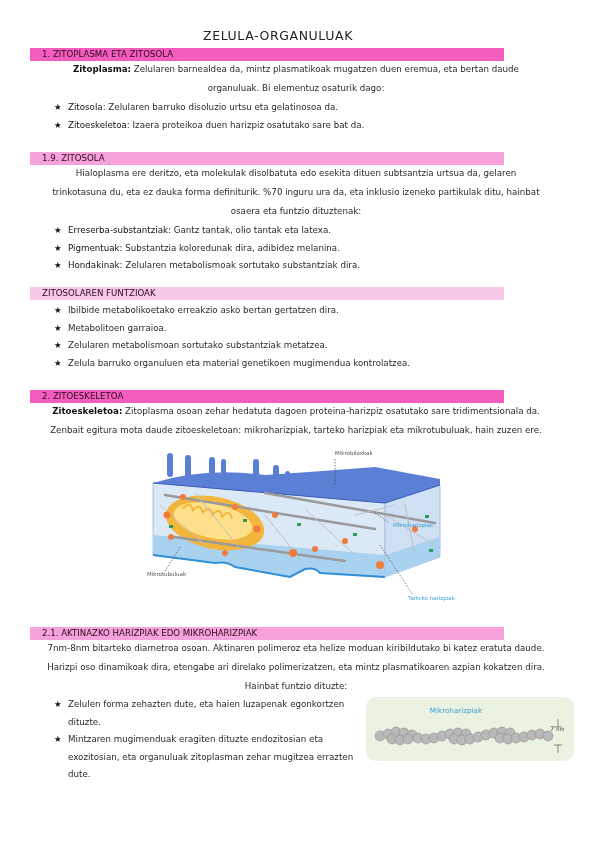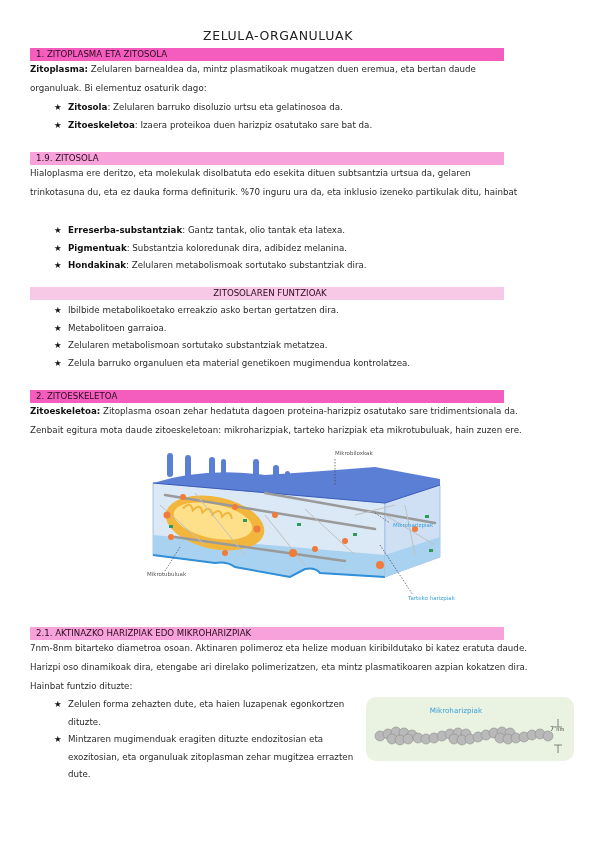--- a/index.html
+++ b/index.html
@@ -2,30 +2,30 @@
 <html><head>
 <meta charset="utf-8">
 <style>
   html, body { margin:0; padding:0; background:#ffffff; }
   body { width:600px; height:848px; position:relative; overflow:hidden;
          font-family:"DejaVu Sans", sans-serif; color:#222; }
   .page { position:absolute; left:0; top:0; width:600px; height:848px; }
   .title { position:absolute; left:0; width:556px; top:28px; text-align:center;
            font-size:12.5px; letter-spacing:0.6px; color:#222; }
   .hdr { position:absolute; left:30px; width:474px; height:13px; font-size:8.6px;
-         line-height:13px; padding-left:6px; color:#2a0a1e; box-sizing:border-box; }
+         line-height:13px; padding-left:12px; color:#2a0a1e; box-sizing:border-box; }
   .hdr.h1 { background:#f45dbd; }
   .hdr.h2 { background:#f7a2da; }
-  .hdr.h3 { background:#f7c9e6;text-align:center; }
-  .p { position:absolute; left:30px; width:560px; font-size:8.7px; line-height:19.2px; color:#2a2a2a; white-space:nowrap; }
+  .hdr.h3 { background:#f7c9e6; }
+  .p { position:absolute; left:16px; width:560px; font-size:8.7px; line-height:19.2px; color:#2a2a2a; white-space:nowrap;text-align:center; }
   .p b { font-weight:bold; color:#111; }
   .ul { position:absolute; left:54px; list-style:none; margin:0; padding:0; font-size:8.7px; line-height:17.5px; color:#2a2a2a; }
   .ul li { position:relative; padding-left:14px; white-space:nowrap; }
   .ul li .star { position:absolute; left:0; top:0; font-size:8.5px; color:#111; }
-  .ul li b { font-weight:bold; color:#111; }
+  .ul li b { font-weight:normal; color:#111; }
   .ul.wrap li { white-space:normal; width:290px; line-height:17.5px; }
   .fig { position:absolute; left:145px; top:445px; width:330px; height:165px; }
   .lbl { position:absolute; font-size:5.5px; color:#3aa0d8; white-space:nowrap; }
   .lbl.dark { color:#555; }
   .mfbox { position:absolute; left:366px; top:697px; width:208px; height:64px; background:#eaf3e2; border-radius:10px; }
   .mftitle { position:absolute; left:0; width:180px; top:9px; text-align:center; font-size:7.2px; color:#3aa0d8; }
   .nm { position:absolute; left:184px; top:28px; font-size:6.5px; color:#444; }
 </style>
 </head>
 <body>
@@ -38,20 +38,21 @@
   <div class="p" style="top:60px"><b>Zitoplasma:</b><span> Zelularen barnealdea da, mintz plasmatikoak mugatzen duen eremua, eta bertan daude</span></div>
   <div class="p" style="top:79px">organuluak. Bi elementuz osaturik dago:</div>
   <ul class="ul" style="top:99px">
     <li><span class="star">★</span><b>Zitosola</b><span>: Zelularen barruko disoluzio urtsu eta gelatinosoa da.</span></li>
     <li><span class="star">★</span><b>Zitoeskeletoa</b><span>: Izaera proteikoa duen harizpiz osatutako sare bat da.</span></li>
   </ul>
 
   <div class="hdr h2" style="top:152px">1.9. ZITOSOLA</div>
   <div class="p" style="top:164px">Hialoplasma ere deritzo, eta molekulak disolbatuta edo esekita dituen subtsantzia urtsua da, gelaren</div>
   <div class="p" style="top:183px">trinkotasuna du, eta ez dauka forma definiturik. %70 inguru ura da, eta inklusio izeneko partikulak ditu, hainbat</div>
+  <div class="p" style="top:202px">osaera eta funtzio dituztenak:</div>
   <ul class="ul" style="top:222px">
     <li><span class="star">★</span><b>Erreserba-substantziak</b><span>: Gantz tantak, olio tantak eta latexa.</span></li>
     <li><span class="star">★</span><b>Pigmentuak</b><span>: Substantzia koloredunak dira, adibidez melanina.</span></li>
     <li><span class="star">★</span><b>Hondakinak</b><span>: Zelularen metabolismoak sortutako substantziak dira.</span></li>
   </ul>
 
   <div class="hdr h3" style="top:287px">ZITOSOLAREN FUNTZIOAK</div>
   <ul class="ul" style="top:302px">
     <li><span class="star">★</span><span>Ibilbide metabolikoetako erreakzio asko bertan gertatzen dira.</span></li>
     <li><span class="star">★</span><span>Metabolitoen garraioa.</span></li>

